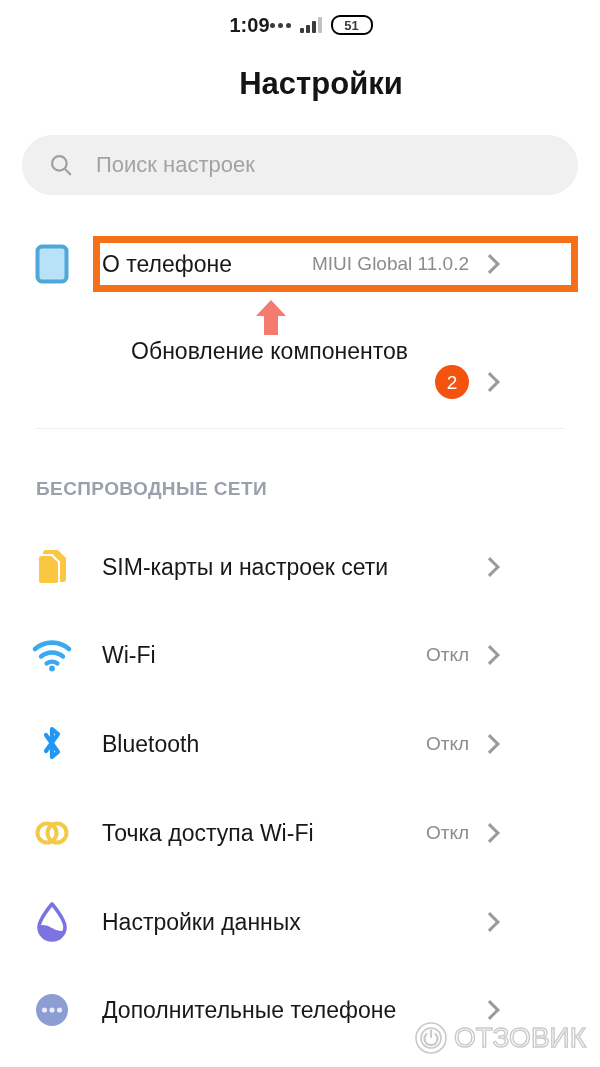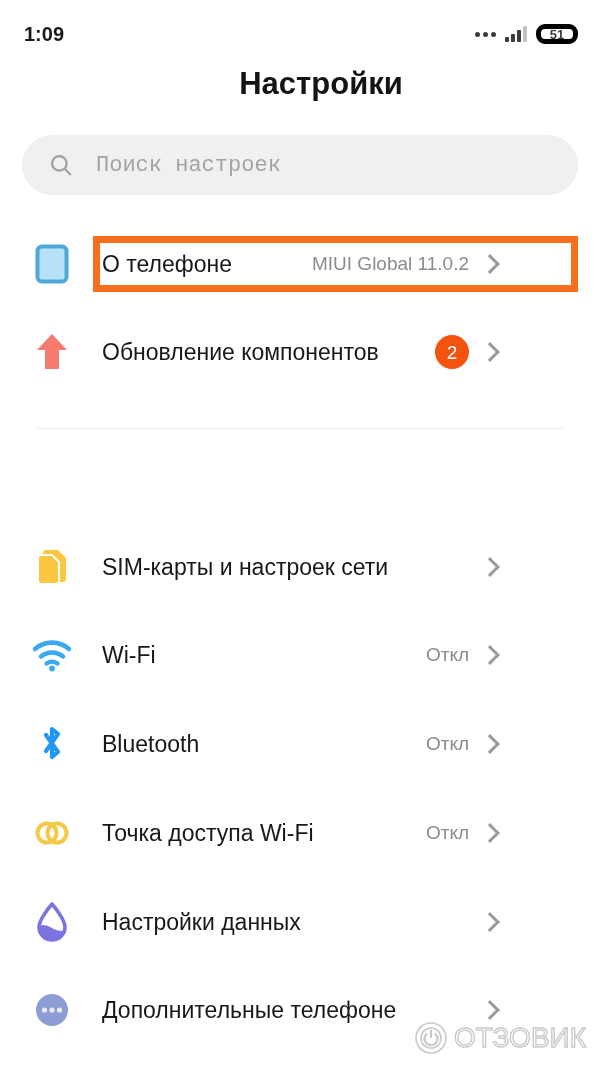--- a/index.html
+++ b/index.html
@@ -15,26 +15,26 @@
     position: relative;
     width: 600px;
     height: 1067px;
     background: #ffffff;
     overflow: hidden;
   }
 
   
   .statusbar {
     position: absolute;
-    top: 12px; left: 0;
+    top: 3px; left: 0;
     width: 600px;
     height: 44px;
     display: flex;
     align-items: center;
-    justify-content: space-between;
+    justify-content: center;
     padding: 0 22px 0 24px;
     box-sizing: border-box;
   }
   .status-time {
     font-size: 20px;
     font-weight: bold;
     color: #1a1a1a;
     letter-spacing: 0px;
   }
   .status-right {
@@ -63,21 +63,21 @@
     display: block;
     width: 4px;
     background: #3b3b3b;
     border-radius: 1px;
   }
   .signal-icon i.b1 { height: 5px; }
   .signal-icon i.b2 { height: 8px; }
   .signal-icon i.b3 { height: 12px; }
   .signal-icon i.b4 { height: 16px; background: #c2c2c2; }
   .battery-icon {
-    border: 5px solid #000000;
+    border: 2px solid #000000;
     border-radius: 9px;
     height: 20px;
     min-width: 42px;
     display: flex;
     align-items: center;
     justify-content: center;
     box-sizing: border-box;
   }
   .battery-text {
     font-size: 13px;
@@ -114,21 +114,20 @@
   }
   .search-icon {
     width: 26px; height: 26px;
     flex: 0 0 auto;
     display: block;
   }
   .search-placeholder {
     margin-left: 22px;
     font-size: 22px;
     color: #a3a3a6;
-    font-family: Liberation Mono, monospace;
   }
 
   
   .row {
     position: absolute;
     left: 0;
     width: 517px;
     height: 70px;
     display: flex;
     align-items: center;
@@ -286,35 +285,36 @@
       </svg>
     </span>
     <span class="row-label">О телефоне</span>
     <span class="row-right">
       <span class="row-value">MIUI Global 11.0.2</span>
       <span class="chevron"></span>
     </span>
   </div>
   <div class="highlight-box" style="border-color: rgb(244, 112, 27);"></div>
 
-  <div class="row" style="top:317px;">
+  <div class="row" style="top:298px;flex-direction:column;">
     <span class="row-icon">
       <svg width="34" height="40" viewBox="0 0 34 40">
         <path d="M17 2 L32 18 L24 18 L24 37 L10 37 L10 18 L2 18 Z" fill="#f57b6e"></path>
       </svg>
     </span>
     <span class="row-label">Обновление компонентов</span>
     <span class="row-right">
       <span class="badge">2</span>
       <span class="chevron"></span>
     </span>
   </div>
 
   <div class="divider"></div>
 
+  <div class="section-header">БЕСПРОВОДНЫЕ СЕТИ</div>
 
   <div class="row" style="top:532px;">
     <span class="row-icon">
       <svg width="38" height="40" viewBox="0 0 38 40">
         <path d="M13 3 h12 l8 8 v21 a3 3 0 0 1 -3 3 h-17 a3 3 0 0 1 -3 -3 v-26 a3 3 0 0 1 3 -3 z" fill="#fbc740"></path>
         <path d="M8 8 h11 l7 7 v19 a3 3 0 0 1 -3 3 h-15 a3 3 0 0 1 -3 -3 v-23 a3 3 0 0 1 3 -3 z" fill="#fbc740" stroke="#ffffff" stroke-width="2"></path>
       </svg>
     </span>
     <span class="row-label">SIM-карты и настроек сети</span>
     <span class="row-right">

